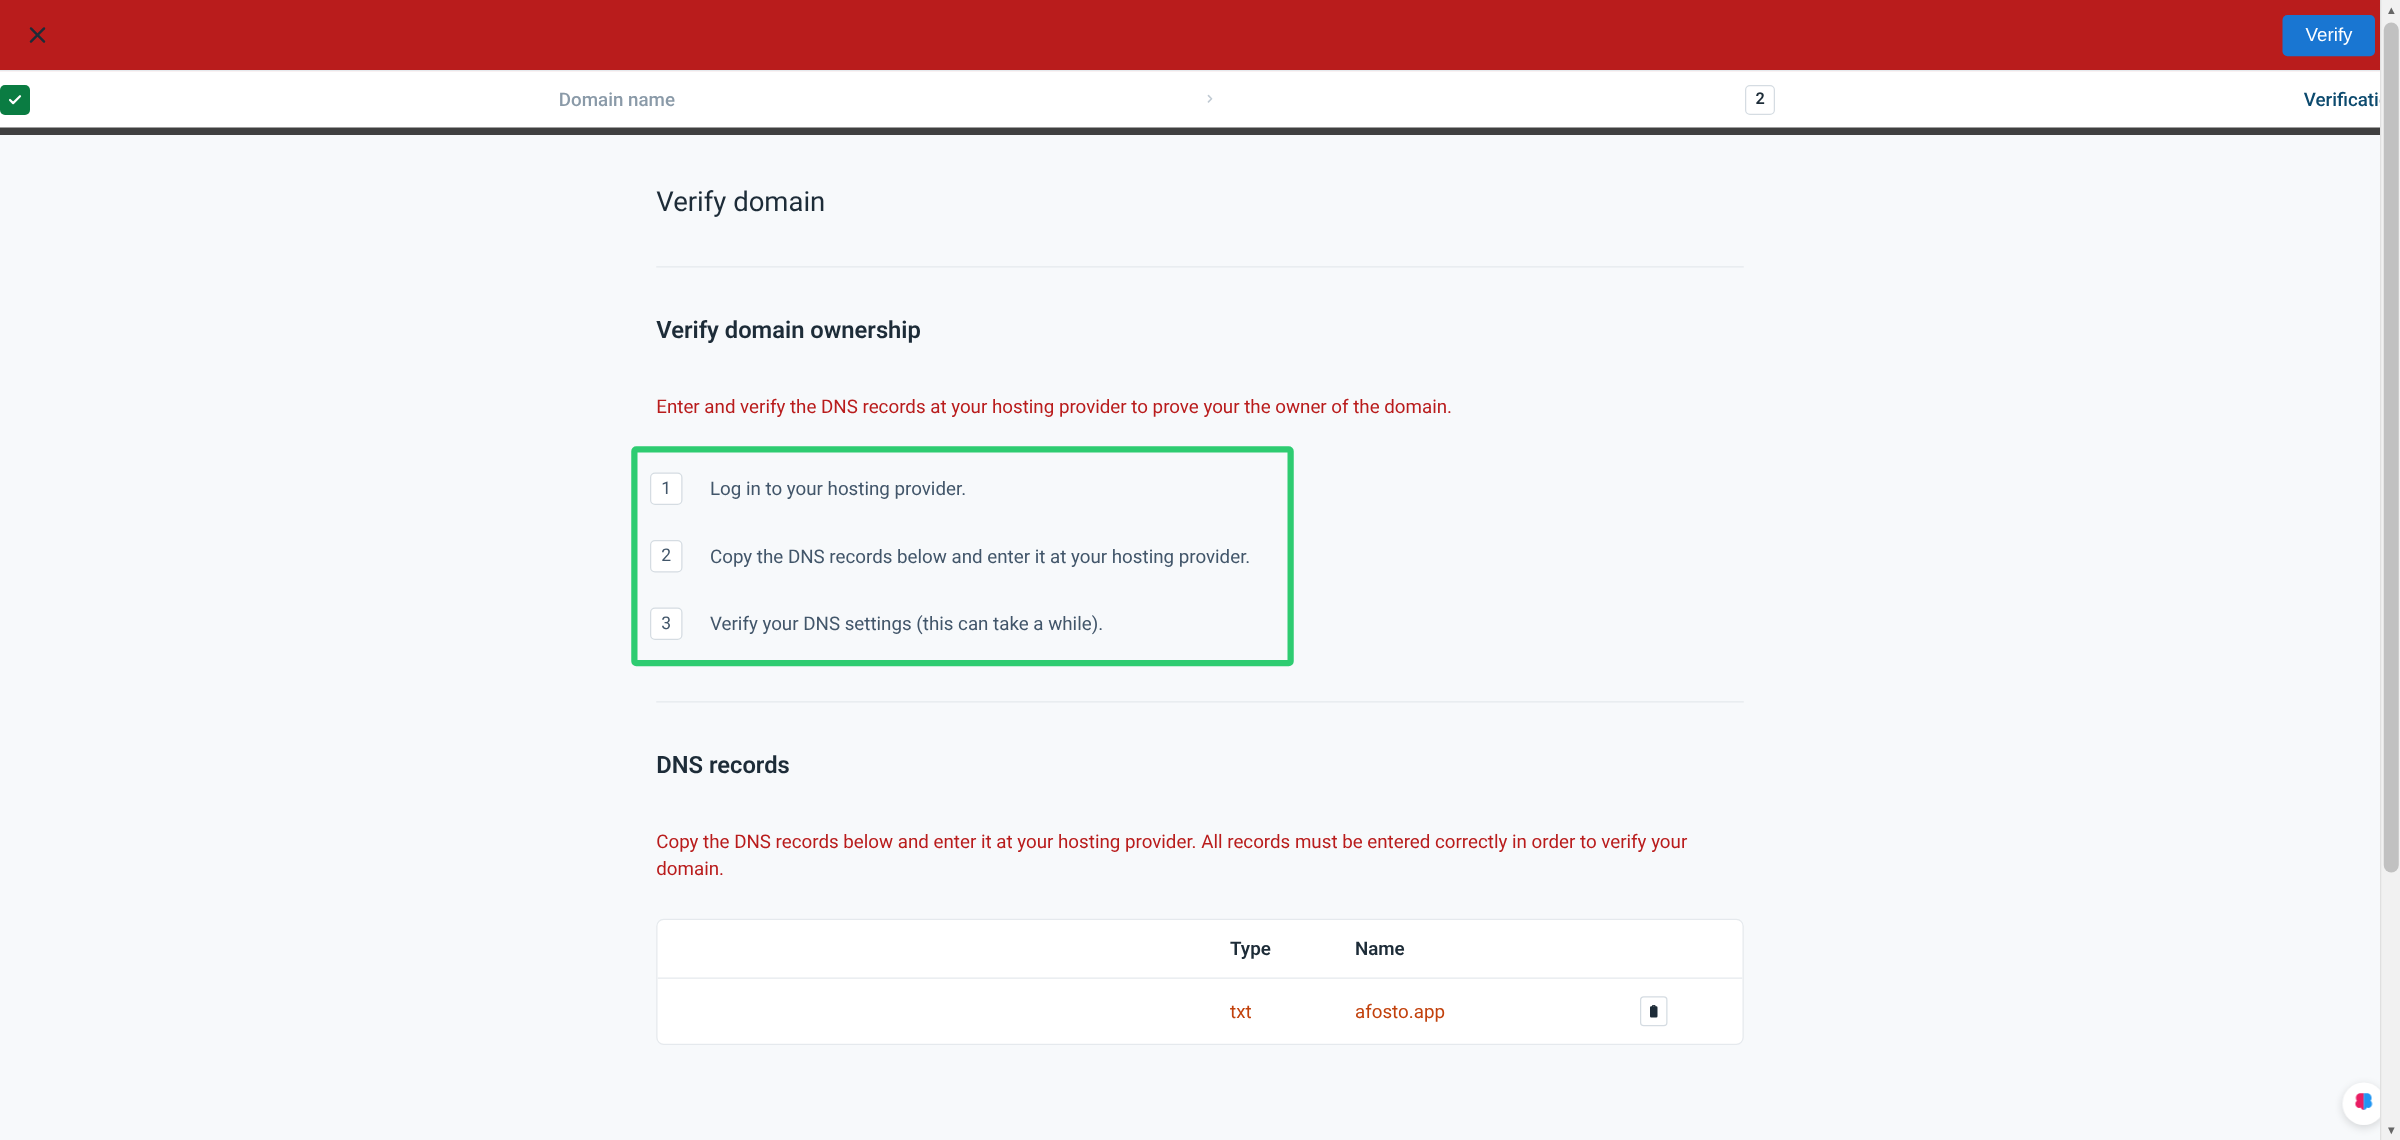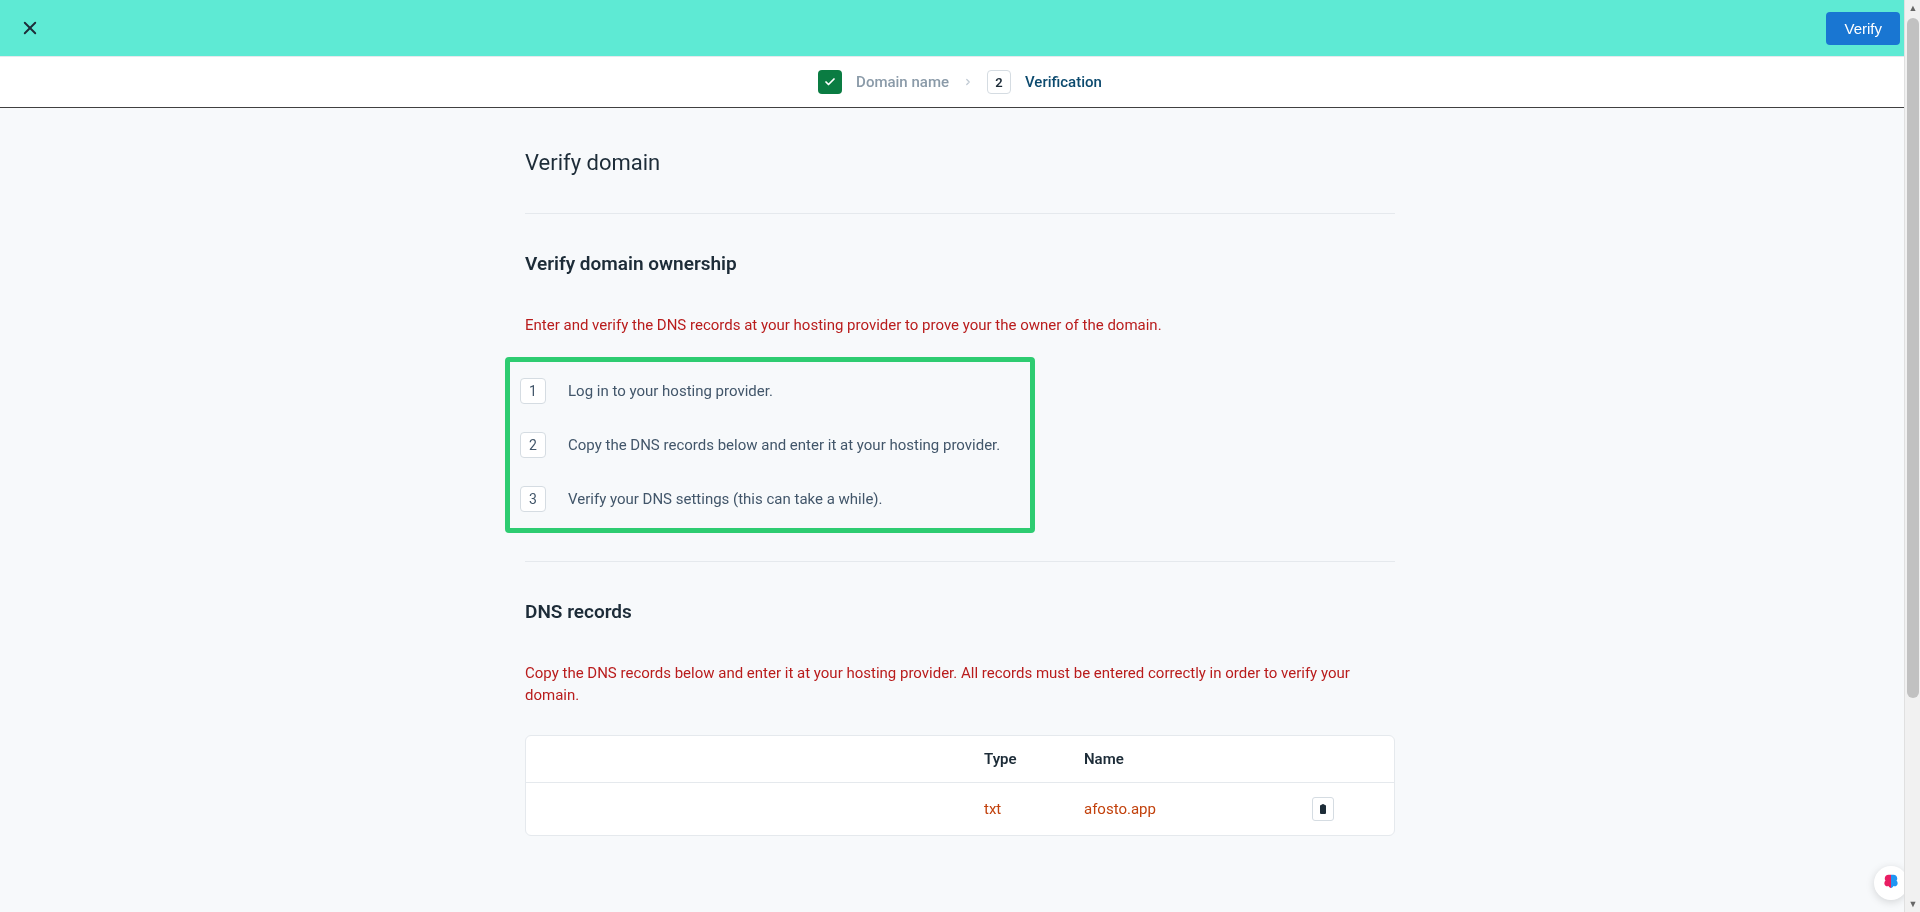--- a/index.html
+++ b/index.html
@@ -10,21 +10,21 @@
     body {
       font-family: -apple-system, BlinkMacSystemFont, "Segoe UI", Roboto, Helvetica, Arial, sans-serif;
       background: #f7f9fb;
       color: #1d2c38;
       width: 1920px;
       height: 912px;
       overflow: hidden;
       position: relative;
     }
     .header {
-      background: #5eead4;
+      background: #b91c1c;
       height: 57px;
       border-bottom: 1px solid #e5e9ed;
       display: flex;
       align-items: center;
       justify-content: space-between;
       padding: 0 20px;
     }
     .close-btn {
       width: 20px;
       height: 20px;
@@ -43,24 +43,24 @@
       border: none;
       border-radius: 4px;
       padding: 8px 18px;
       font-size: 15px;
       font-weight: 500;
       cursor: pointer;
     }
     .stepper {
       background: #ffffff;
       height: 51px;
-      border-bottom: 1px solid #404040;
-      display: flex;
-      align-items: center;
-      justify-content: center;
+      border-bottom: 6px solid #404040;
+      display: flex;
+      align-items: center;
+      justify-content: space-between;
       gap: 14px;
     }
     .step-badge {
       width: 24px;
       height: 24px;
       border-radius: 4px;
       display: flex;
       align-items: center;
       justify-content: center;
       font-size: 13px;

